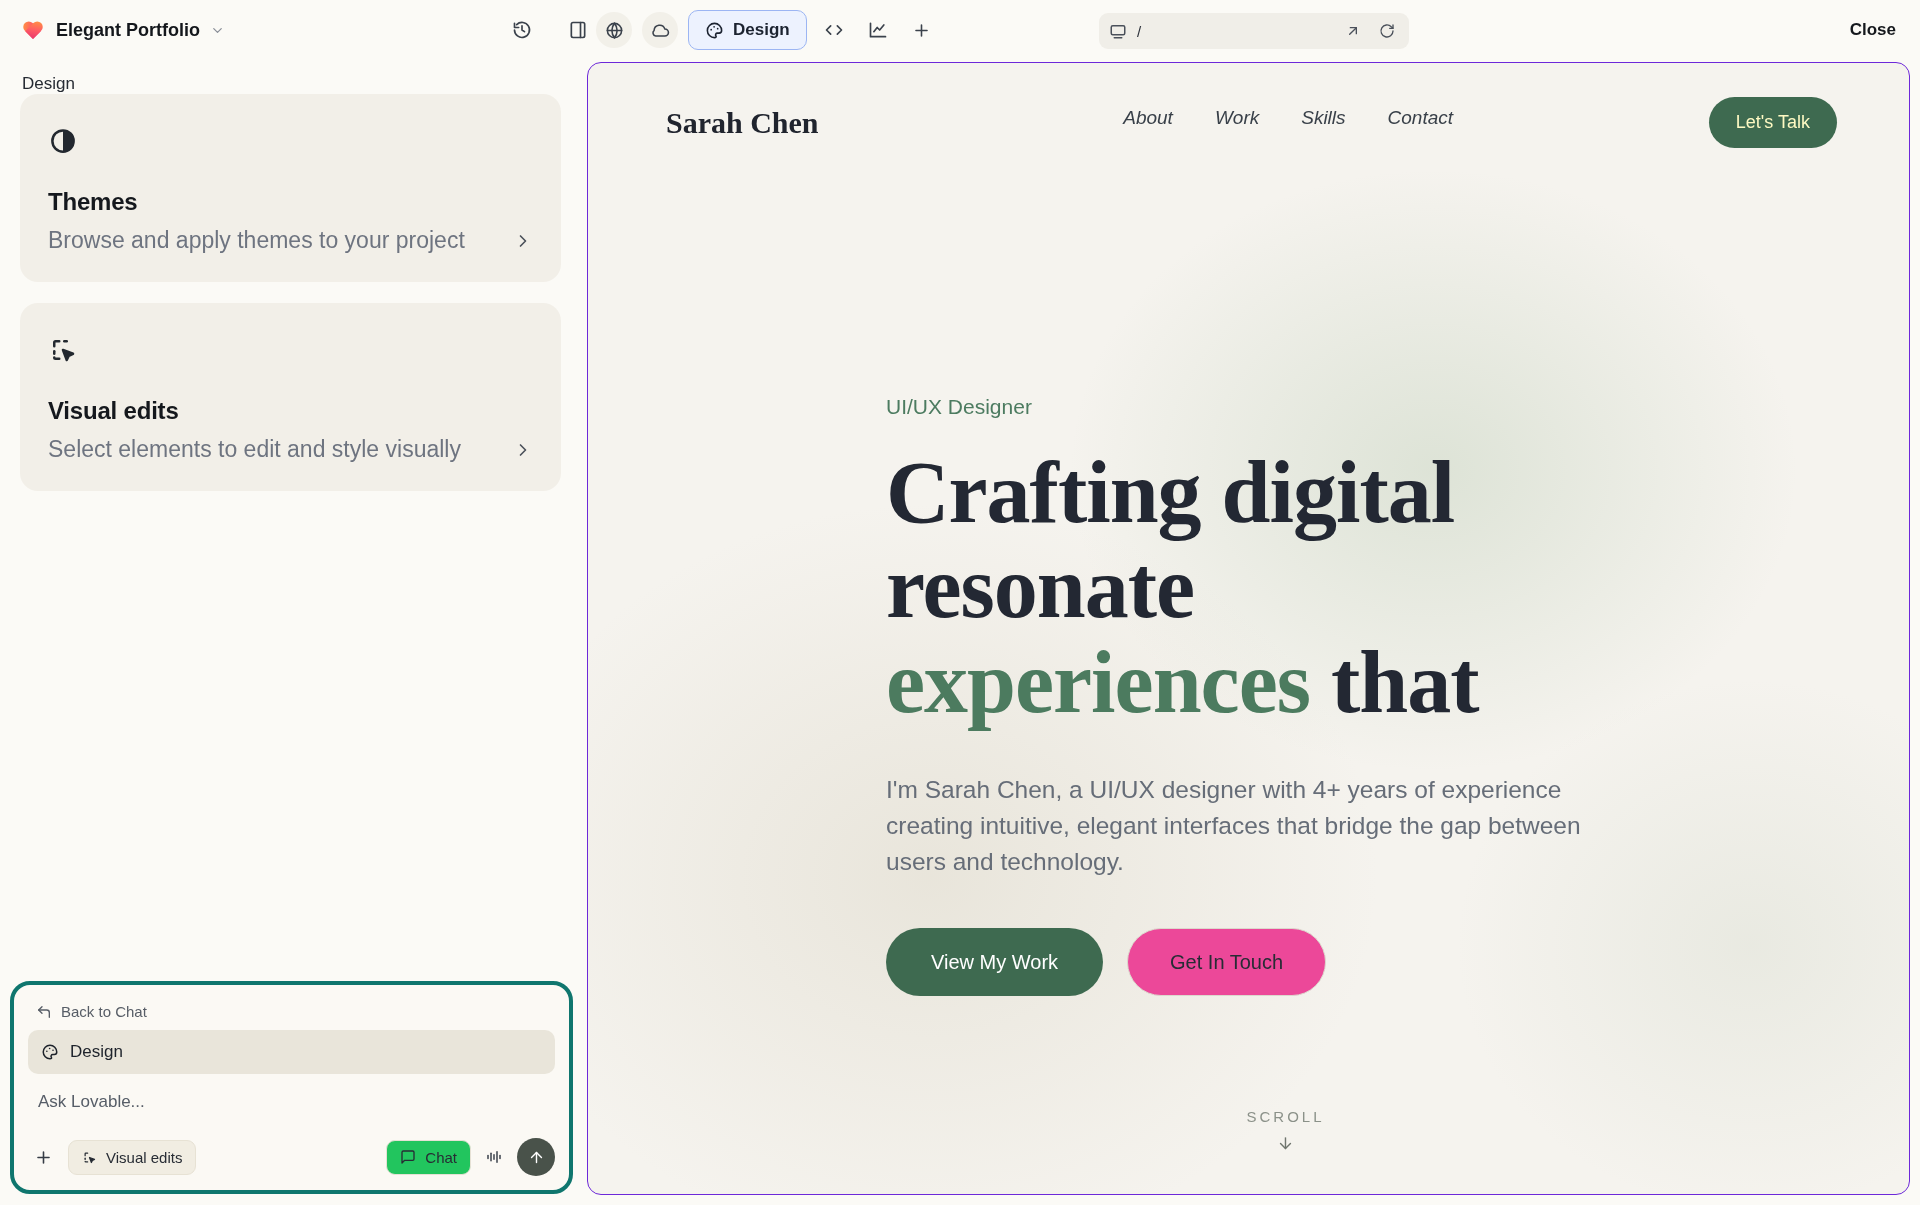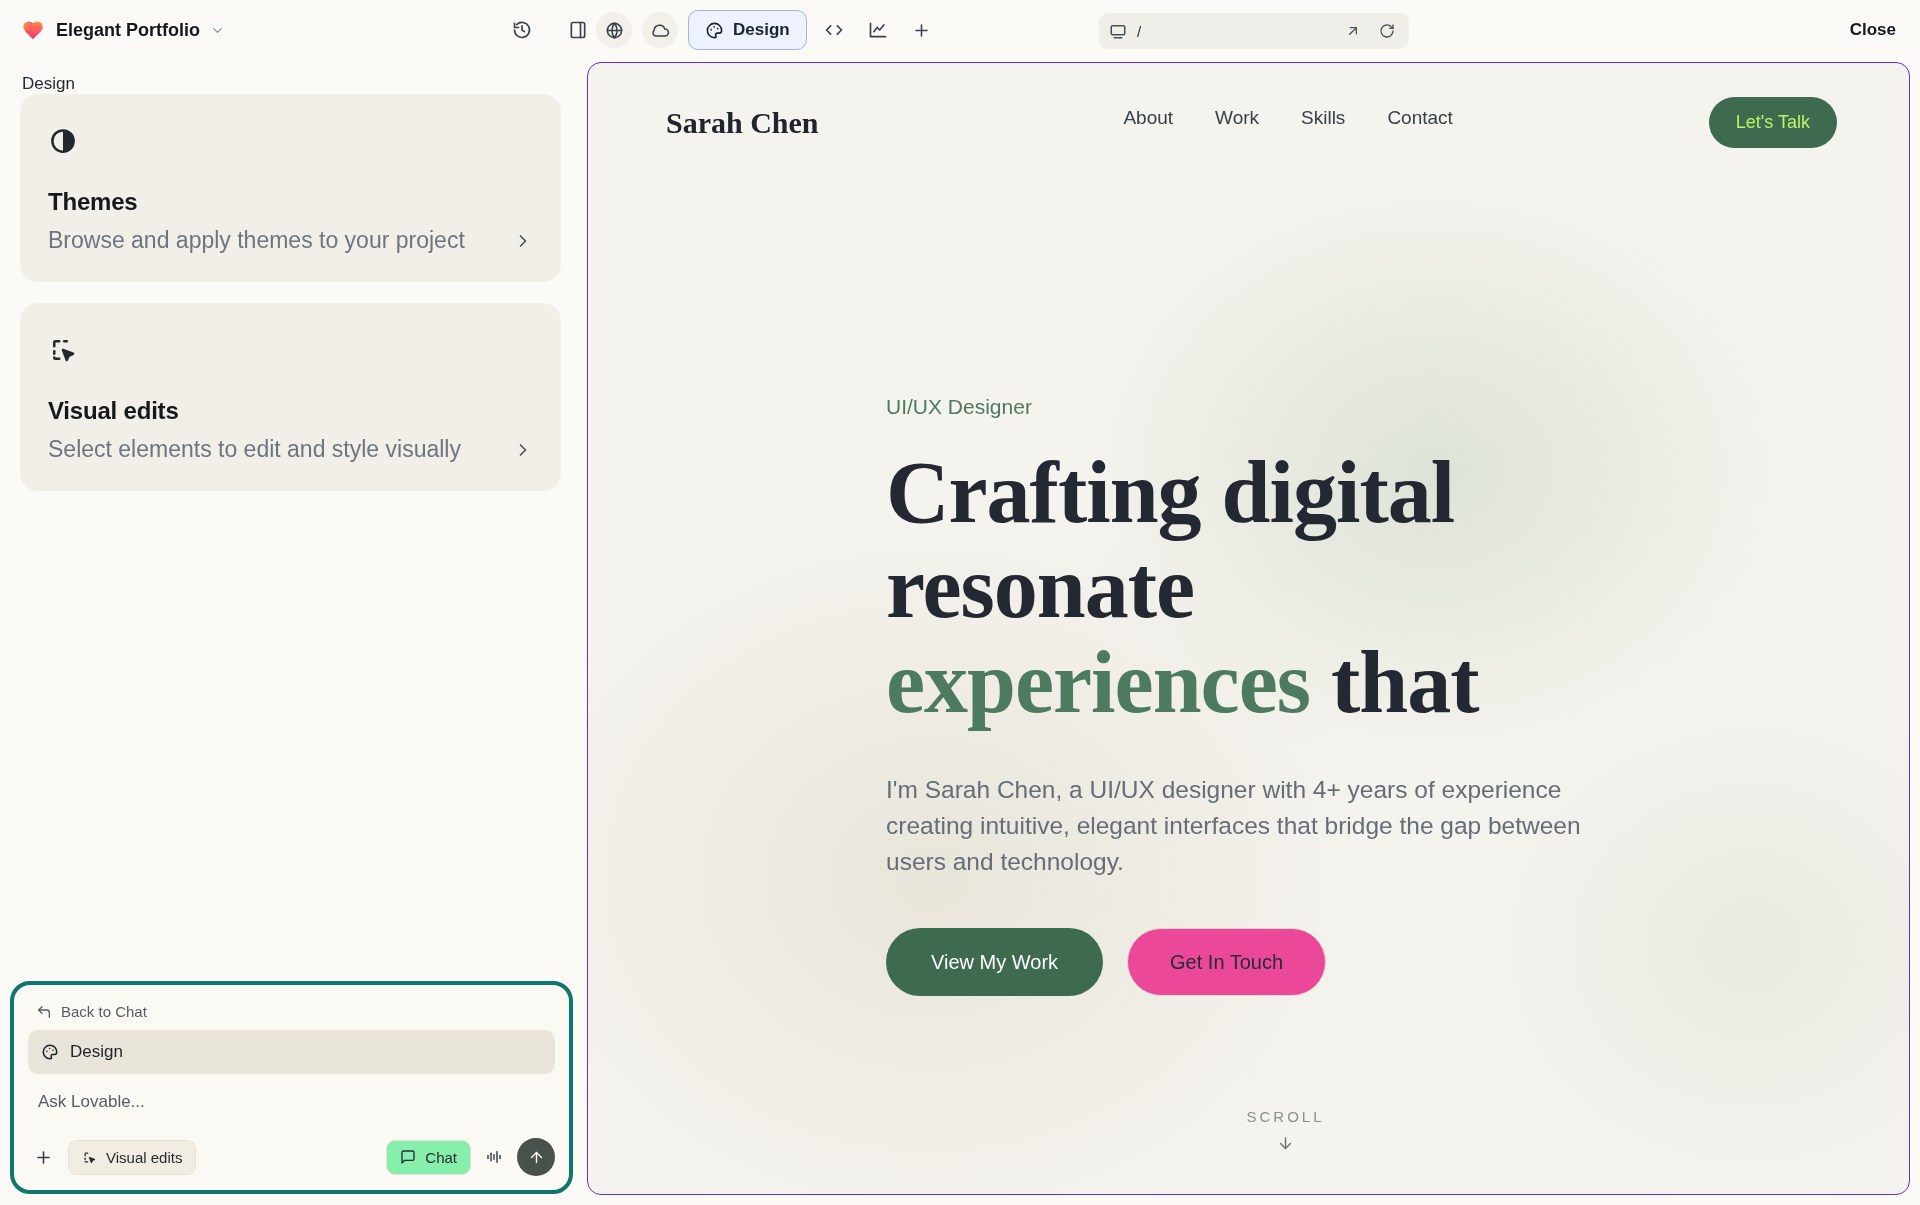--- a/index.html
+++ b/index.html
@@ -73,21 +73,21 @@
   .chat-mode {
     display:flex; align-items:center; gap:11px; background:#e9e5da;
     border-radius:10px; padding:12px 13px; font-size:17px; color:#1e232b;
   }
   .chat-ask { font-size:17px; color:#565d67; padding:18px 10px 26px; }
   .chat-controls { display:flex; align-items:center; gap:10px; }
   .ctrl-plus { width:30px; height:30px; display:flex; align-items:center; justify-content:center; color:#363c45; }
   .chip { display:flex; align-items:center; gap:9px; font-size:15px; color:#272c34; padding:8px 13px; border-radius:9px; }
   .chip-ve { background:#f1ede2; border:1px solid #e7e2d4; }
   .ctrl-spacer { flex:1; }
-  .chip-chat { background:#86efac; border:1px solid #e6e1d5; }
+  .chip-chat { background:#22c55e; border:1px solid #e6e1d5; }
   .ctrl-wave { color:#3a414b; display:flex; align-items:center; padding:0 4px; }
   .send-btn {
     width:38px; height:38px; border-radius:50%; background:#49524a;
     display:flex; align-items:center; justify-content:center; color:#ffffff;
   }
 
   
   .preview {
     position:absolute; left:587px; top:62px; right:10px; bottom:10px;
     background:#f5f3ee; border-radius:14px; overflow:hidden; border:1px solid #6d28d9;
@@ -99,23 +99,23 @@
       radial-gradient(620px 520px at 26% 72%, rgba(214,208,190,0.40), transparent 72%),
       radial-gradient(420px 380px at 88% 78%, rgba(190,200,180,0.22), transparent 70%);
     pointer-events:none;
   }
   .pv-header { position:relative; display:flex; align-items:center; padding:34px 72px 0 78px; }
   .pv-brand { font-family:"Liberation Serif", serif; font-size:30px; font-weight:600; color:#20242e; }
   .pv-nav {
     position:absolute; left:53%; transform:translateX(-50%); top:44px;
     display:flex; gap:42px; font-size:19px; color:#394049;
   }
-  .pv-nav span { cursor:pointer; }
+  .pv-nav span { cursor:pointer;font-style:italic; }
   .pv-cta {
-    margin-left:auto; background:#3e6a50; color:#bef264; font-size:18px;
+    margin-left:auto; background:#3e6a50; color:#fef9c3; font-size:18px;
     padding:15px 27px; border-radius:999px;
   }
   .pv-hero { position:absolute; left:298px; top:332px; width:780px; }
   .pv-eyebrow { font-size:21px; color:#4c7b60; margin-bottom:26px; }
   .pv-h1 {
     font-family:"Liberation Serif", serif; font-size:88px; line-height:1.08;
     font-weight:600; color:#232833; letter-spacing:-1px;
   }
   .pv-h1 .accent { color:#4c7b5f; }
   .pv-desc { margin-top:42px; font-size:24.5px; line-height:1.47; color:#666d78; width:728px; }

